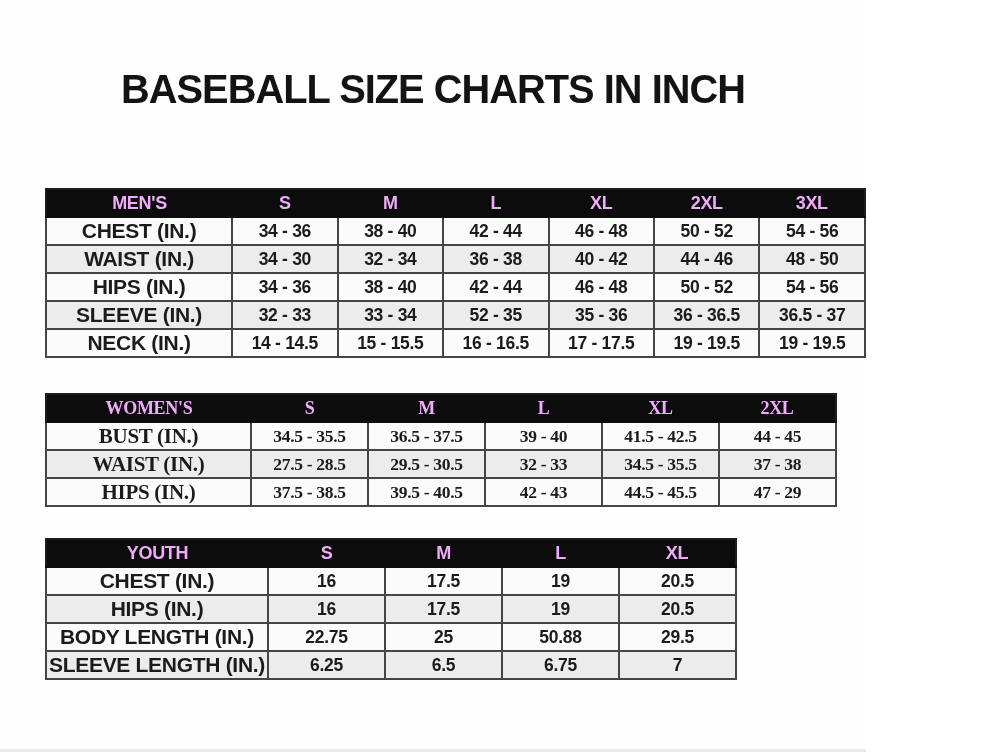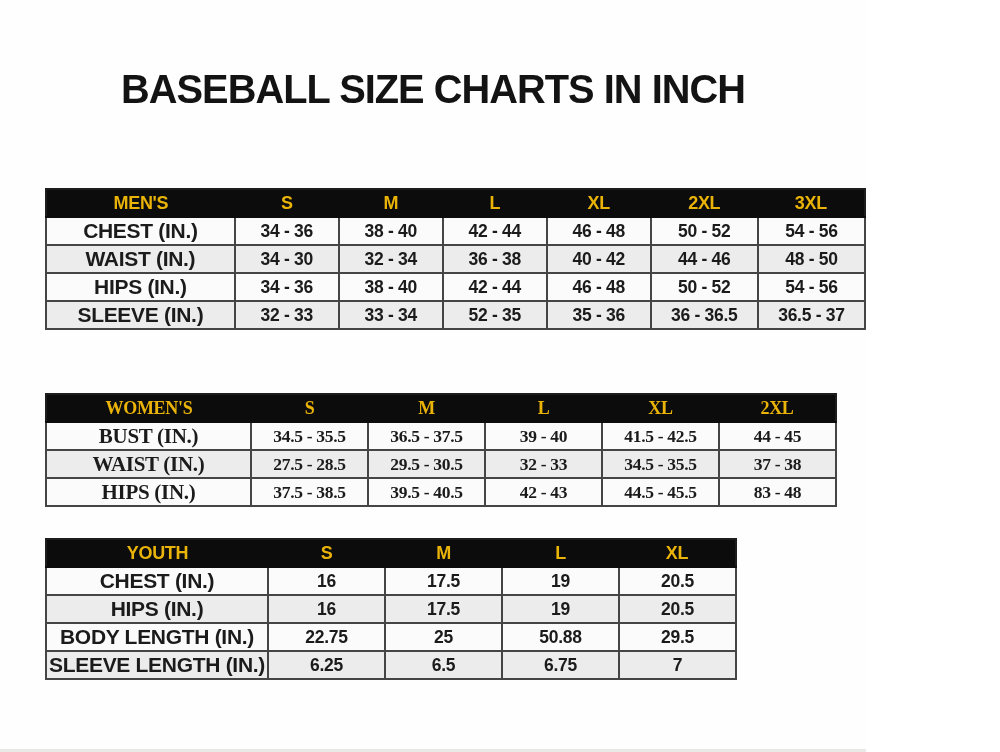--- a/index.html
+++ b/index.html
@@ -53,21 +53,21 @@
     letter-spacing: -0.3px;
     white-space: nowrap;
     overflow: hidden;
   }
   table.size-chart td {
     border: 2px solid #454545;
     font-size: 17.5px;
   }
   table.size-chart thead th {
     background: #0c0c0c;
-    color: #eab308;
+    color: #f0abfc;
     border: 0;
     border-bottom: 2px solid #0c0c0c;
     font-size: 18px;
   }
   table.size-chart tbody tr:nth-child(odd)  { background: #fbfbfb; }
   table.size-chart tbody tr:nth-child(even) { background: #ececec; }
   table.size-chart td.row-label { font-size: 21px; }
 
   .scan-edge {
     position: absolute;
@@ -135,20 +135,29 @@
         </tr>
         <tr>
           <td class="row-label">SLEEVE (IN.)</td>
           <td class="value-cell">32 - 33</td>
           <td class="value-cell">33 - 34</td>
           <td class="value-cell">52 - 35</td>
           <td class="value-cell">35 - 36</td>
           <td class="value-cell">36 - 36.5</td>
           <td class="value-cell">36.5 - 37</td>
         </tr>
+        <tr>
+          <td class="row-label">NECK (IN.)</td>
+          <td class="value-cell">14 - 14.5</td>
+          <td class="value-cell">15 - 15.5</td>
+          <td class="value-cell">16 - 16.5</td>
+          <td class="value-cell">17 - 17.5</td>
+          <td class="value-cell">19 - 19.5</td>
+          <td class="value-cell">19 - 19.5</td>
+        </tr>
       </tbody>
     </table>
 
   <table class="size-chart" id="table-womens">
       <colgroup>
         <col class="label-col">
         <col class="data-col">
         <col class="data-col">
         <col class="data-col">
         <col class="data-col">
@@ -180,21 +189,21 @@
           <td class="value-cell">32 - 33</td>
           <td class="value-cell">34.5 - 35.5</td>
           <td class="value-cell">37 - 38</td>
         </tr>
         <tr>
           <td class="row-label">HIPS (IN.)</td>
           <td class="value-cell">37.5 - 38.5</td>
           <td class="value-cell">39.5 - 40.5</td>
           <td class="value-cell">42 - 43</td>
           <td class="value-cell">44.5 - 45.5</td>
-          <td class="value-cell">83 - 48</td>
+          <td class="value-cell">47 - 29</td>
         </tr>
       </tbody>
     </table>
 
   <table class="size-chart" id="table-youth">
       <colgroup>
         <col class="label-col">
         <col class="data-col">
         <col class="data-col">
         <col class="data-col">

